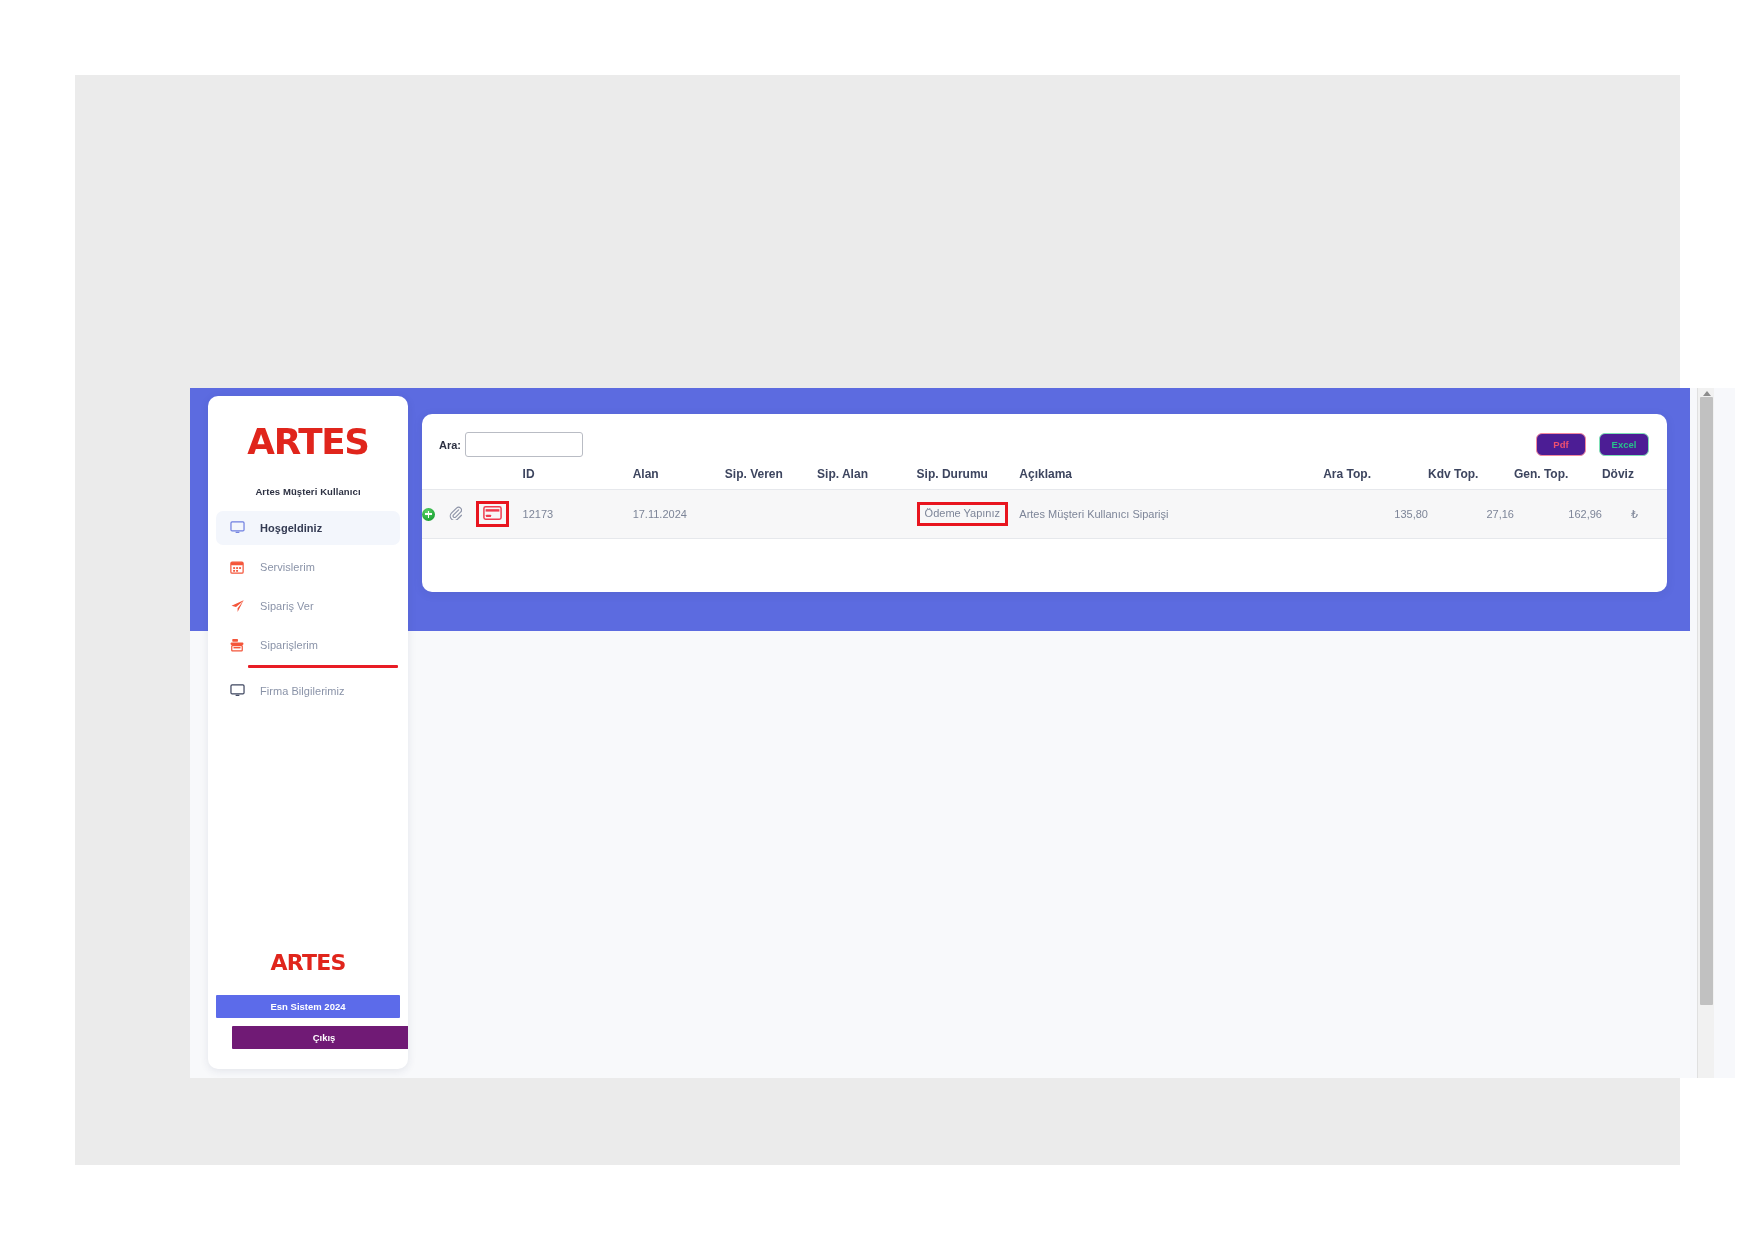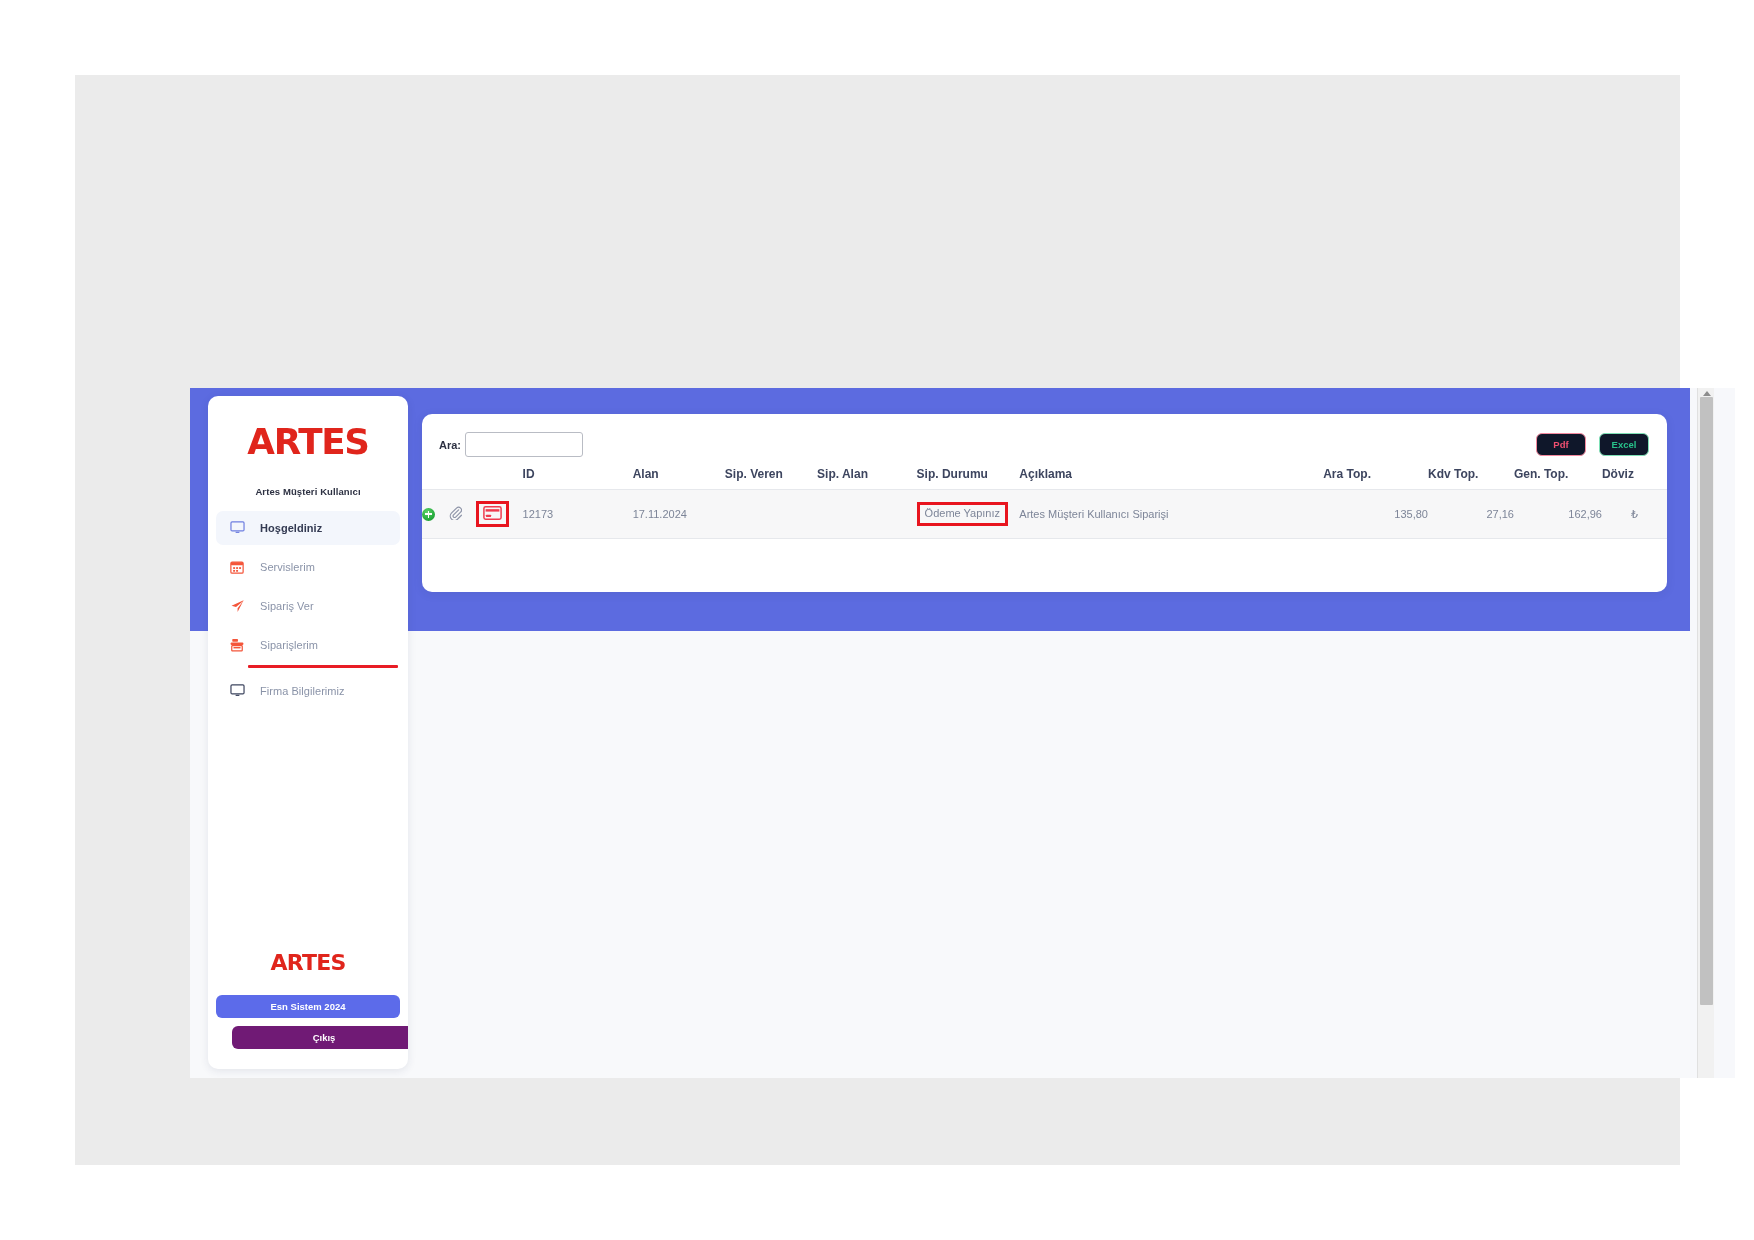--- a/index.html
+++ b/index.html
@@ -137,21 +137,21 @@
     color: #e0251c;
     line-height: 1;
     margin-bottom: 21px;
   }
   .footer-btn {
     display: block;
     margin: 0 8px 8px 8px;
     height: 23px;
     line-height: 23px;
     text-align: center;
-    border-radius: 6px;
+    border-radius: 1px;
     font-size: 9.5px;
     font-weight: 700;
     color: #ffffff;
     cursor: pointer;
     border: none;
     width: calc(100% - 16px);
     font-family: "Liberation Sans", sans-serif;
   }
   .footer-btn.primary { background: #5c6bea; }
   .footer-btn.danger  { background: #701a75; margin-left: 24px; }
@@ -205,21 +205,21 @@
     top: 19px;
     display: flex;
     gap: 13px;
   }
   .export-btn {
     width: 50px;
     height: 23px;
     border-radius: 6px;
     font-size: 9.5px;
     font-weight: 700;
-    background: #0f172a;
+    background: #4c1d95;
     cursor: pointer;
     display: flex;
     align-items: center;
     justify-content: center;
     font-family: "Liberation Sans", sans-serif;
   }
   .export-btn.pdf   { border: 1.5px solid #f4889e; color: #ef4f70; }
   .export-btn.excel { border: 1.5px solid #7ee0b6; color: #27c08a; }
 
   

